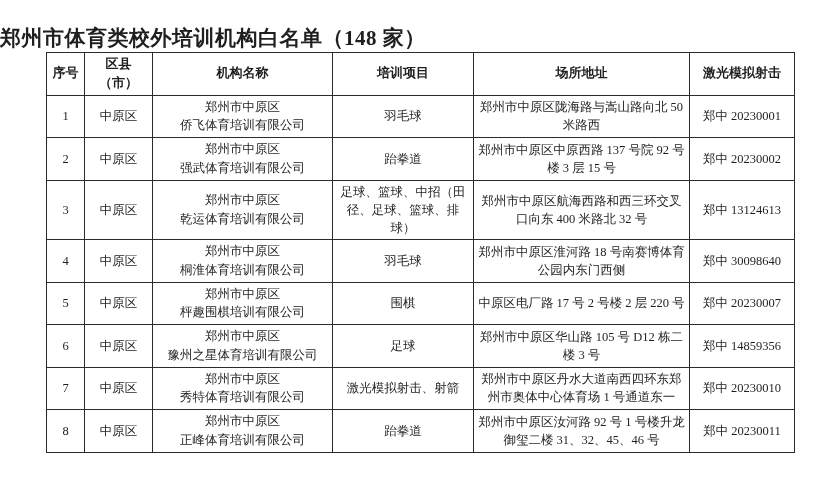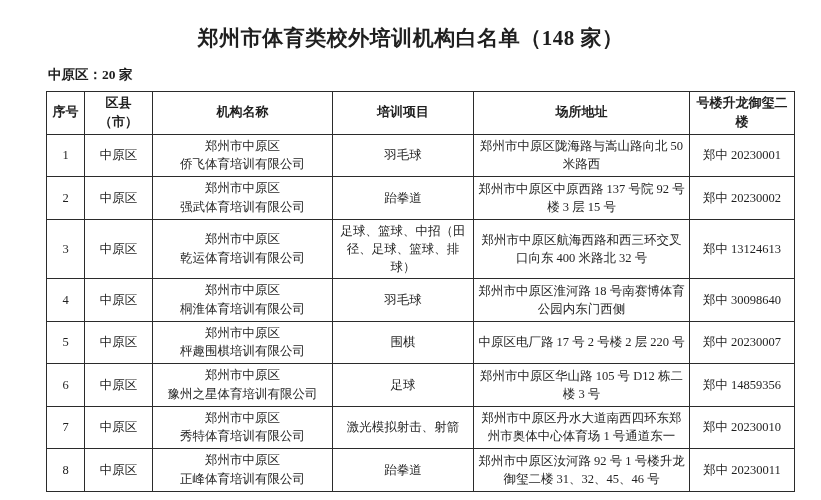--- a/index.html
+++ b/index.html
@@ -6,21 +6,21 @@
   html, body {
     margin: 0; padding: 0;
     width: 821px; height: 500px;
     background: #ffffff;
     font-family: "Liberation Serif", "DejaVu Serif", serif;
     color: #1f1f1f;
   }
   .page { width: 821px; height: 500px; overflow: hidden; }
 
   .doc-title {
-    text-align: center;
+    text-align: left;
     font-size: 21px;
     font-weight: bold;
     margin: 24px 0 0 0;
     letter-spacing: 0.5px;
   }
   .doc-subtitle {
     text-align: center;
     font-size: 13px;
     font-weight: bold;
     margin: 11px 0 0 0;
@@ -55,39 +55,38 @@
   }
   table.whitelist td { height: 42px; }
   .name-line { line-height: 1.5; }
 </style>
 </head>
 <body>
 
 <div class="page">
 
   <h1 class="doc-title">郑州市体育类校外培训机构白名单（148 家）</h1>
-  <div class="section-label">中原区：20 家</div>
 
   <table class="whitelist">
     <colgroup>
       <col style="width:38px">
         <col style="width:68px">
         <col style="width:180px">
       <col style="width:141px">
         <col style="width:216px">
         <col style="width:105px">
     </colgroup>
     <thead>
       <tr>
         <th>序号</th>
         <th>区县（市）</th>
         <th>机构名称</th>
         <th>培训项目</th>
         <th>场所地址</th>
-        <th>号楼升龙御玺二楼</th>
+        <th>激光模拟射击</th>
       </tr>
     </thead>
     <tbody>
       <tr>
         <td>1</td>
         <td>中原区</td>
         <td>
           <div class="name-line">郑州市中原区</div>
           <div class="name-line">侨飞体育培训有限公司</div>
         </td>

